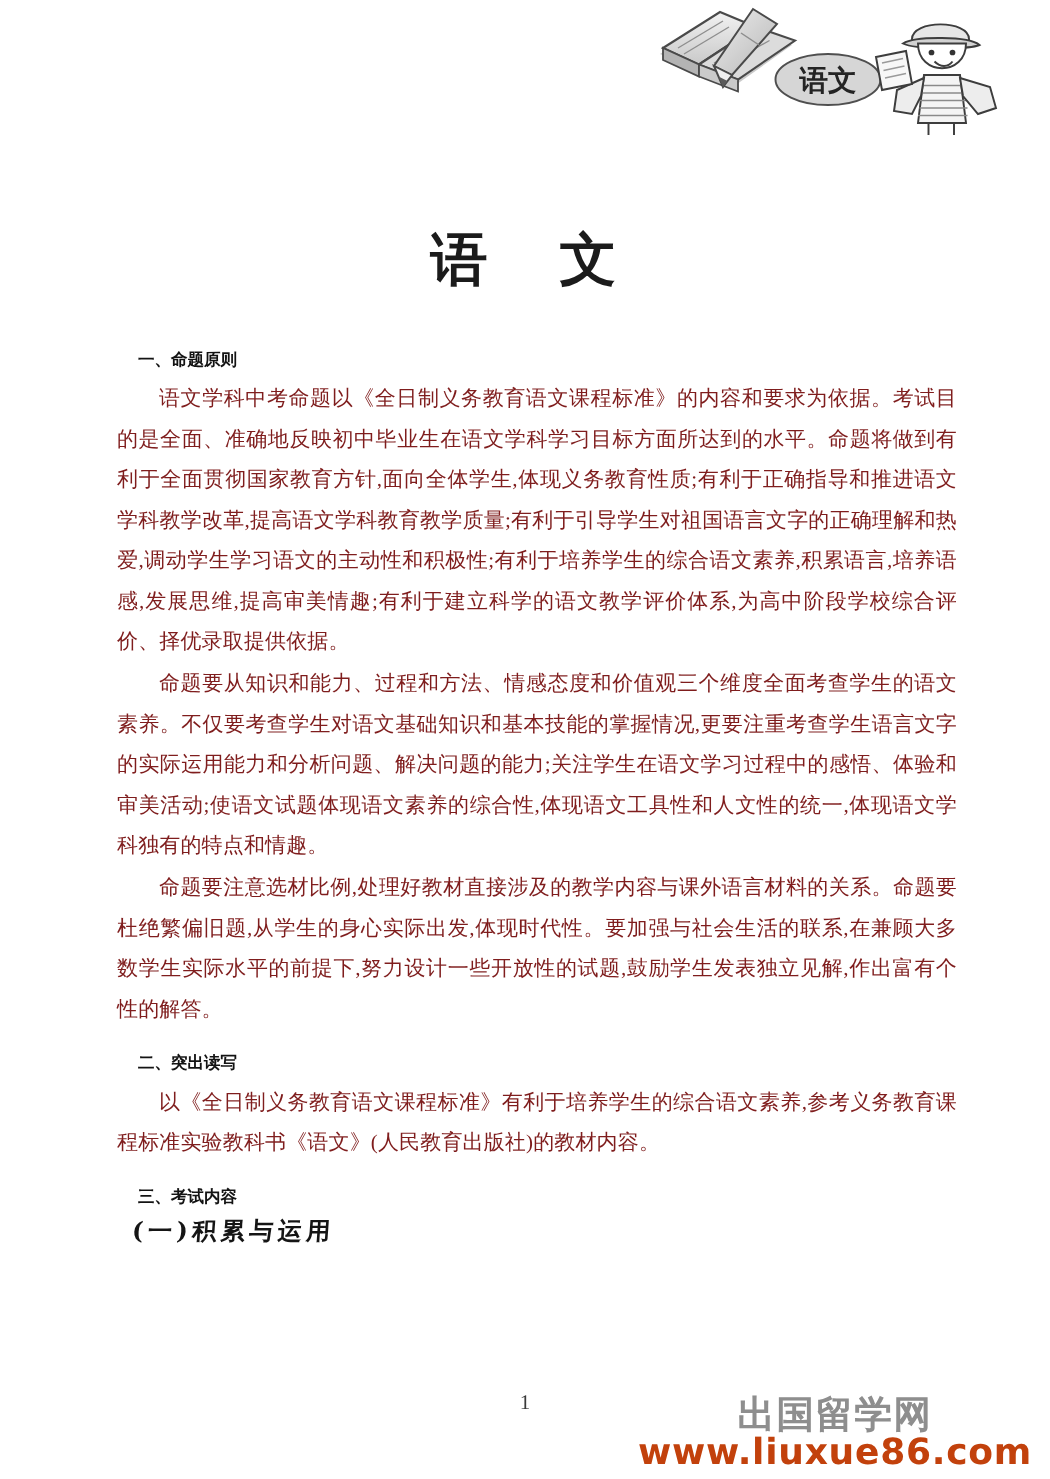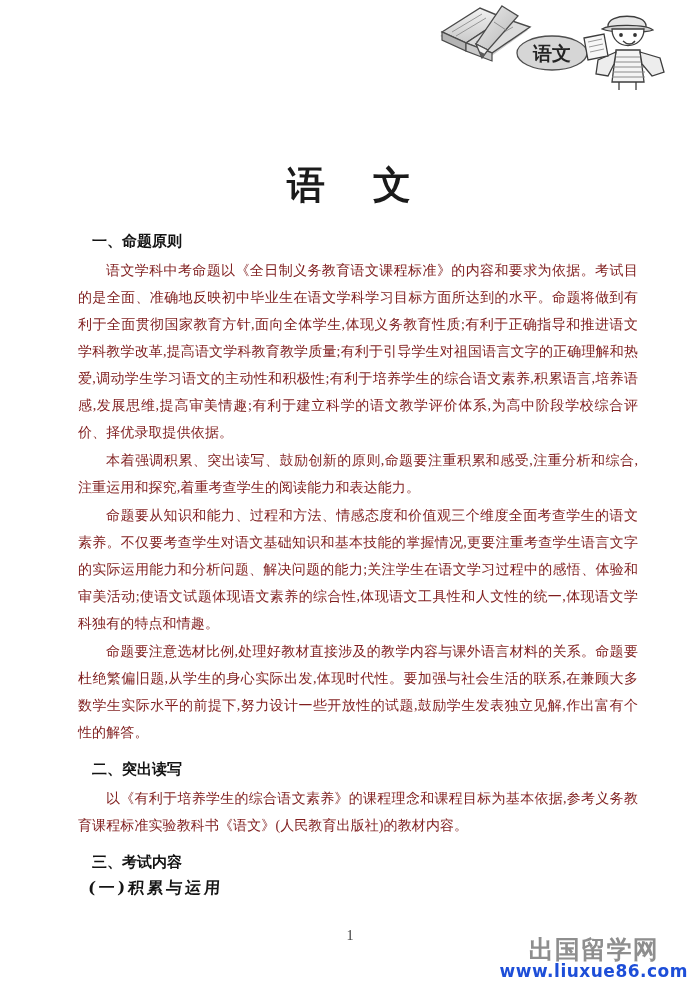--- a/index.html
+++ b/index.html
@@ -25,21 +25,21 @@
     top: 0px;
     left: 432px;
     width: 268px;
     height: 92px;
   }
   .header-art svg { display: block; }
 
   
   .doc-title {
     position: absolute;
-    top: 160px;
+    top: 148px;
     left: 0;
     width: 700px;
     text-align: center;
     font-family: Liberation Sans, sans-serif;
     font-weight: bold;
     font-size: 38px;
     letter-spacing: 2px;
     color: #1b1b1b;
   }
   .doc-title .sp { display: inline-block; width: 46px; }
@@ -50,21 +50,21 @@
     top: 232px;
     left: 78px;
     width: 560px;
   }
 
   h2.sec-head {
     margin: 0 0 6px 0;
     padding: 0;
     font-family: "DejaVu Sans", "Liberation Sans", sans-serif;
     font-weight: bold;
-    font-size: 15px;
+    font-size: 11px;
     letter-spacing: 0px;
     color: #131313;
     text-indent: 14px;
   }
   .sec-head.gap { margin-top: 14px; }
 
   p.body-p {
     margin: 0 0 1px 0;
     font-size: 14px;
     line-height: 27px;
@@ -114,22 +114,22 @@
     font-weight: bold;
     font-size: 25px;
     color: #8e8e8e;
     letter-spacing: 1px;
     display: block;
     margin-top: 28px;
   }
   .watermark .wm-url {
     font-family: "DejaVu Sans", "Liberation Sans", sans-serif;
     font-weight: bold;
-    font-size: 17px;
-    color: #1d4ed8;
+    font-size: 24px;
+    color: #c2410c;
     letter-spacing: 0.5px;
     display: block;
     margin-top: 1px;
   }
 </style>
 </head>
 <body>
 
 <div id="page">
 
@@ -202,26 +202,25 @@
   </div>
 
   <div class="doc-title">
     <span>语</span><span class="sp"></span><span>文</span>
   </div>
 
   <div class="content">
 
     <h2 class="sec-head">一、命题原则</h2>
     <p class="body-p">语文学科中考命题以《全日制义务教育语文课程标准》的内容和要求为依据。考试目的是全面、准确地反映初中毕业生在语文学科学习目标方面所达到的水平。命题将做到有利于全面贯彻国家教育方针,面向全体学生,体现义务教育性质;有利于正确指导和推进语文学科教学改革,提高语文学科教育教学质量;有利于引导学生对祖国语言文字的正确理解和热爱,调动学生学习语文的主动性和积极性;有利于培养学生的综合语文素养,积累语言,培养语感,发展思维,提高审美情趣;有利于建立科学的语文教学评价体系,为高中阶段学校综合评价、择优录取提供依据。</p>
-    <p class="body-p">本着强调积累、突出读写、鼓励创新的原则,命题要注重积累和感受,注重分析和综合,注重运用和探究,着重考查学生的阅读能力和表达能力。</p>
     <p class="body-p">命题要从知识和能力、过程和方法、情感态度和价值观三个维度全面考查学生的语文素养。不仅要考查学生对语文基础知识和基本技能的掌握情况,更要注重考查学生语言文字的实际运用能力和分析问题、解决问题的能力;关注学生在语文学习过程中的感悟、体验和审美活动;使语文试题体现语文素养的综合性,体现语文工具性和人文性的统一,体现语文学科独有的特点和情趣。</p>
     <p class="body-p">命题要注意选材比例,处理好教材直接涉及的教学内容与课外语言材料的关系。命题要杜绝繁偏旧题,从学生的身心实际出发,体现时代性。要加强与社会生活的联系,在兼顾大多数学生实际水平的前提下,努力设计一些开放性的试题,鼓励学生发表独立见解,作出富有个性的解答。</p>
 
     <h2 class="sec-head gap">二、突出读写</h2>
-    <p class="body-p">以《有利于培养学生的综合语文素养》的课程理念和课程目标为基本依据,参考义务教育课程标准实验教科书《语文》(人民教育出版社)的教材内容。</p>
+    <p class="body-p">以《全日制义务教育语文课程标准》有利于培养学生的综合语文素养,参考义务教育课程标准实验教科书《语文》(人民教育出版社)的教材内容。</p>
 
     <h2 class="sec-head gap">三、考试内容</h2>
     <h3 class="sub-head">(一)积累与运用</h3>
 
   </div>
 
   <div class="page-num">1</div>
 
   <div class="watermark">
     <span class="wm-cn">出国留学网</span>

